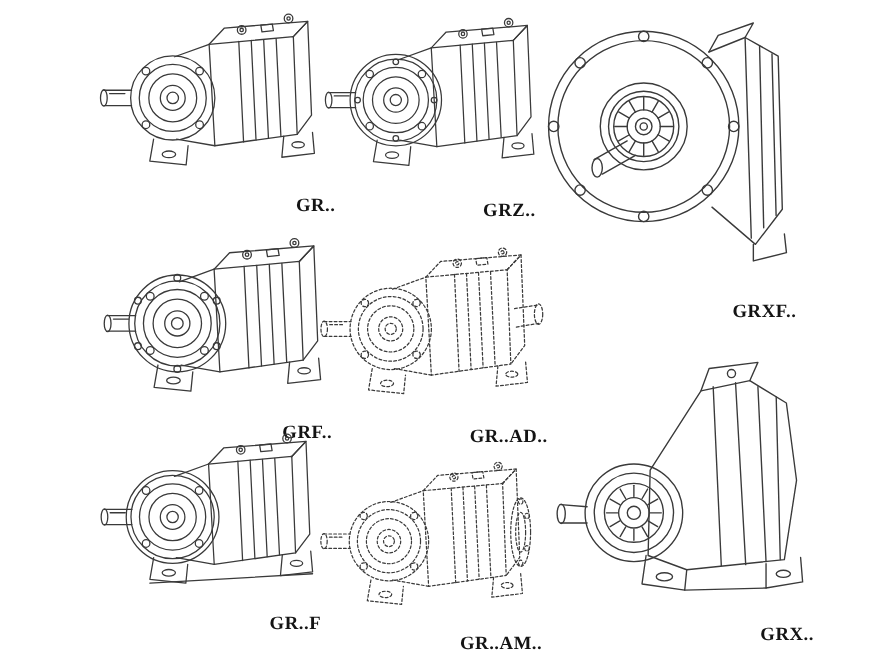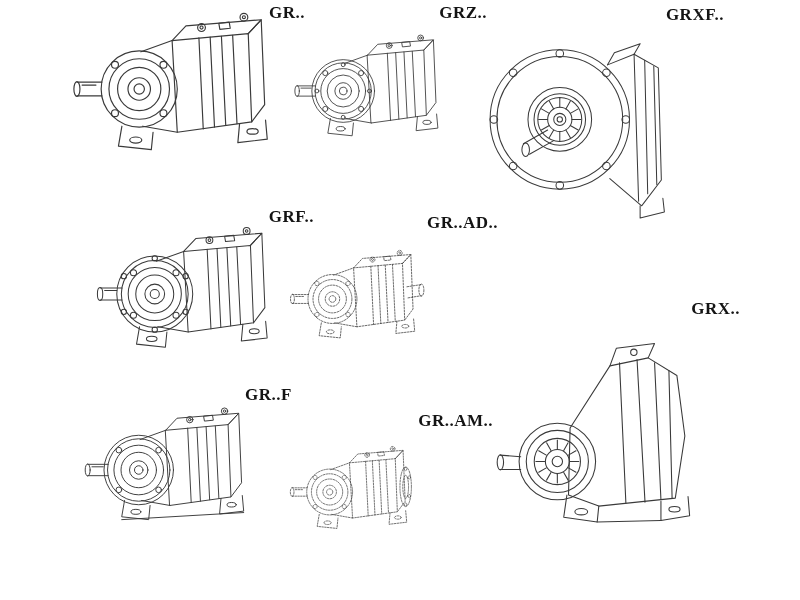--- a/index.html
+++ b/index.html
@@ -2,22 +2,22 @@
 <html><head>
 <meta charset="utf-8">
 <style>
   html,body{margin:0;padding:0;}
   body{
     width:800px;height:600px;position:relative;overflow:hidden;
     background:#ffffff;
     font-family:"Liberation Serif", serif;
   }
   .fig{
-    position:absolute;margin:0;display:flex;flex-direction:row;
-    align-items:flex-start;justify-content:flex-start;
+    position:absolute;margin:0;display:flex;flex-direction:column;
+    align-items:flex-end;justify-content:flex-start;
   }
   .fig svg{flex:1 1 auto;width:100%;height:calc(100% - 24px);color:#3a3a3a;}
   .fig figcaption{
     flex:0 0 auto;height:24px;line-height:22px;
     font-weight:700;font-size:17px;letter-spacing:.5px;color:#141414;
     text-align:center;white-space:nowrap;
   }
   svg .ln{fill:none;stroke:currentColor;stroke-width:1.35;stroke-linejoin:round;stroke-linecap:round;}
   .ghost{color:#bdbdbd;}
   .ghost use,.ghost .extra{stroke-dasharray:3 2.4;}
@@ -137,21 +137,21 @@
       <circle cx="100" cy="118" r="8"></circle>
         <circle cx="100" cy="118" r="3.5"></circle>
 
       <path d="M52 150 L84 132 M60 164 L92 146"></path>
       <ellipse cx="55" cy="158" rx="5" ry="9"></ellipse>
     </g>
   </svg>
   <figcaption>GRXF..</figcaption>
 </figure>
 
-<figure class="fig" style="left:94px;top:206px;width:220px;height:200px">
+<figure class="fig" style="left:82px;top:206px;width:220px;height:200px">
   <svg viewBox="0 0 230 200">
     <use href="#gear-h"></use>
     <g class="ln">
       <circle cx="80" cy="100" r="50"></circle>
       <circle cx="120.7" cy="123.5" r="3.5"></circle>
         <circle cx="80" cy="147" r="3.5"></circle>
       <circle cx="39.3" cy="123.5" r="3.5"></circle>
         <circle cx="39.3" cy="76.5" r="3.5"></circle>
       <circle cx="80" cy="53" r="3.5"></circle>
         <circle cx="120.7" cy="76.5" r="3.5"></circle>

